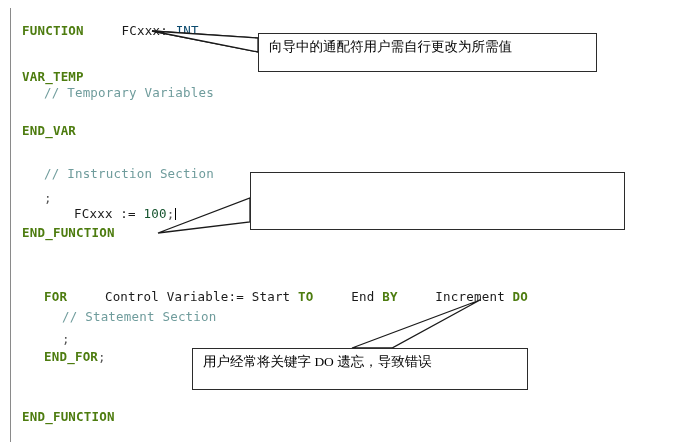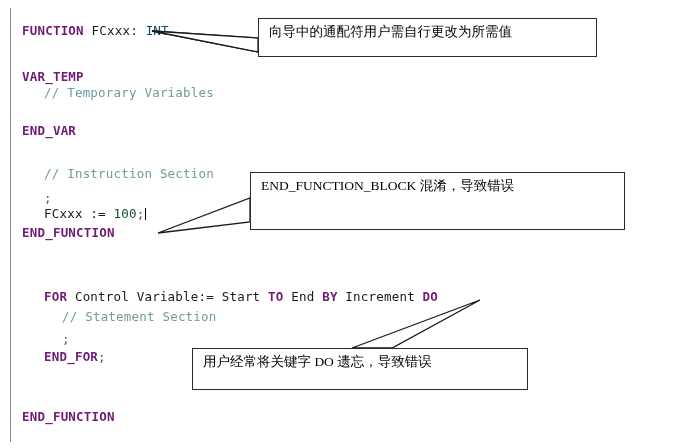--- a/index.html
+++ b/index.html
@@ -37,23 +37,23 @@
     font-size: 12.5px;
     letter-spacing: 0.2px;
     white-space: pre;
     color: #111111;
   }
   .line {
     position: absolute;
     white-space: pre;
     line-height: 14px;
   }
-  .kw      { color: #701a75; font-weight: bold; }
+  .kw      { color: #4d7c0f; font-weight: bold; }
   .type    { color: #0c4a6e; }
-  .ident   { color: #1a1a1a; }
+  .ident   { color: #1a1a1a; padding-left: 30px; }
   .cmt     { color: #6f9c9c; text-align: right; }
   .num     { color: #14532d; }
   .op      { color: #555555; }
   .caret {
     display: inline-block;
     width: 1px;
     height: 12px;
     background: #000000;
     vertical-align: -2px;
     margin-left: 1px;
@@ -118,26 +118,25 @@
     <polyline points="152,31 258,38 258,52 152,31" fill="none" stroke="#1a1a1a" stroke-width="1.3"></polyline>
     <polygon points="152,31 258,38 258,52" fill="#ffffff" stroke="#1a1a1a" stroke-width="1.3"></polygon>
 
     <polygon points="158,233 250,198 250,222" fill="#ffffff" stroke="#1a1a1a" stroke-width="1.3"></polygon>
 
     <polygon points="480,300 352,348 392,348" fill="#ffffff" stroke="#1a1a1a" stroke-width="1.3"></polygon>
   </svg>
 
   <div class="code" id="code-layer"><div class="line" style="left: 22px; top: 24px;"><span class="kw">FUNCTION</span><span class="ident"> FCxxx: </span><span class="type">INT</span></div><div class="line" style="left: 22px; top: 70px;"><span class="kw">VAR_TEMP</span></div><div class="line" style="left: 44px; top: 86px;"><span class="cmt">// Temporary Variables</span></div><div class="line" style="left: 22px; top: 124px;"><span class="kw">END_VAR</span></div><div class="line" style="left: 44px; top: 167px;"><span class="cmt">// Instruction Section</span></div><div class="line" style="left: 44px; top: 191px;"><span class="op">;</span></div><div class="line" style="left: 44px; top: 207px;"><span class="ident">FCxxx := </span><span class="num">100</span><span class="op">;</span><span class="caret"></span></div><div class="line" style="left: 22px; top: 226px;"><span class="kw">END_FUNCTION</span></div><div class="line" style="left: 44px; top: 290px;"><span class="kw">FOR</span><span class="ident"> Control Variable:= Start </span><span class="kw">TO</span><span class="ident"> End </span><span class="kw">BY</span><span class="ident"> Increment </span><span class="kw">DO</span></div><div class="line" style="left: 62px; top: 310px;"><span class="cmt">// Statement Section</span></div><div class="line" style="left: 62px; top: 332px;"><span class="op">;</span></div><div class="line" style="left: 44px; top: 350px;"><span class="kw">END_FOR</span><span class="op">;</span></div><div class="line" style="left: 22px; top: 410px;"><span class="kw">END_FUNCTION</span></div></div>
 
-  <div class="callout" id="callout-1" style="left:258px; top:18px; width:339px; height:39px;">
+  <div class="callout" id="callout-1" style="left:258px; top:33px; width:339px; height:39px;">
       <span class="ln">向导中的通配符用户需自行更改为所需值</span>
     </div>
 
   <div class="callout" id="callout-2" style="left:250px; top:172px; width:375px; height:58px;">
-      <span class="ln">END_FUNCTION_BLOCK 混淆，导致错误</span>
     </div>
 
   <div class="callout" id="callout-3" style="left:192px; top:348px; width:336px; height:42px;">
       <span class="ln">用户经常将关键字 DO 遗忘，导致错误</span>
     </div>
 
 
 </div>
 
 </body></html>

